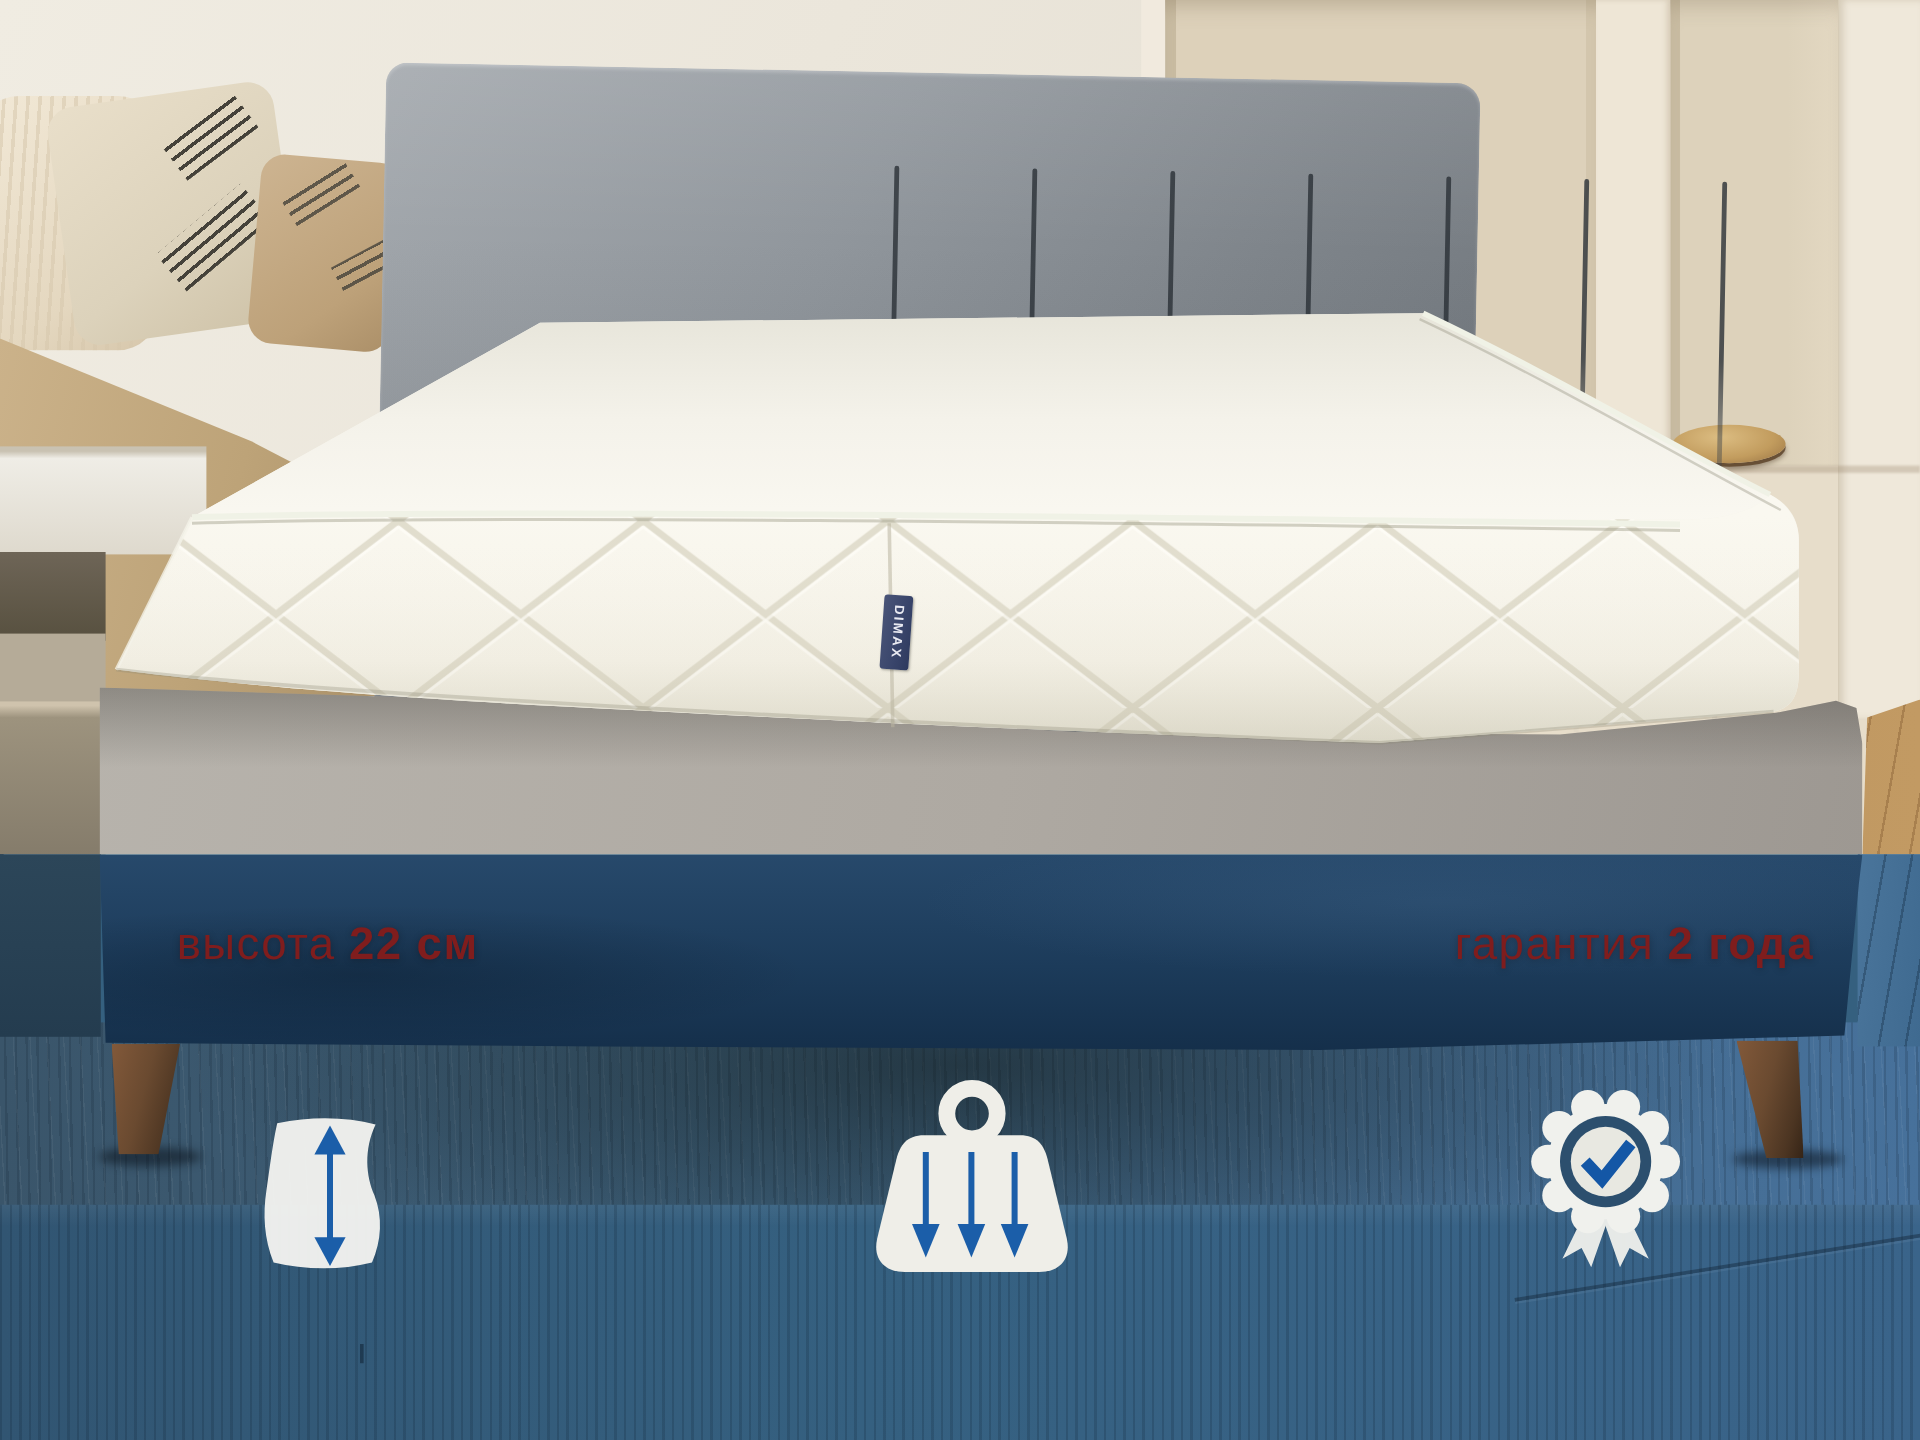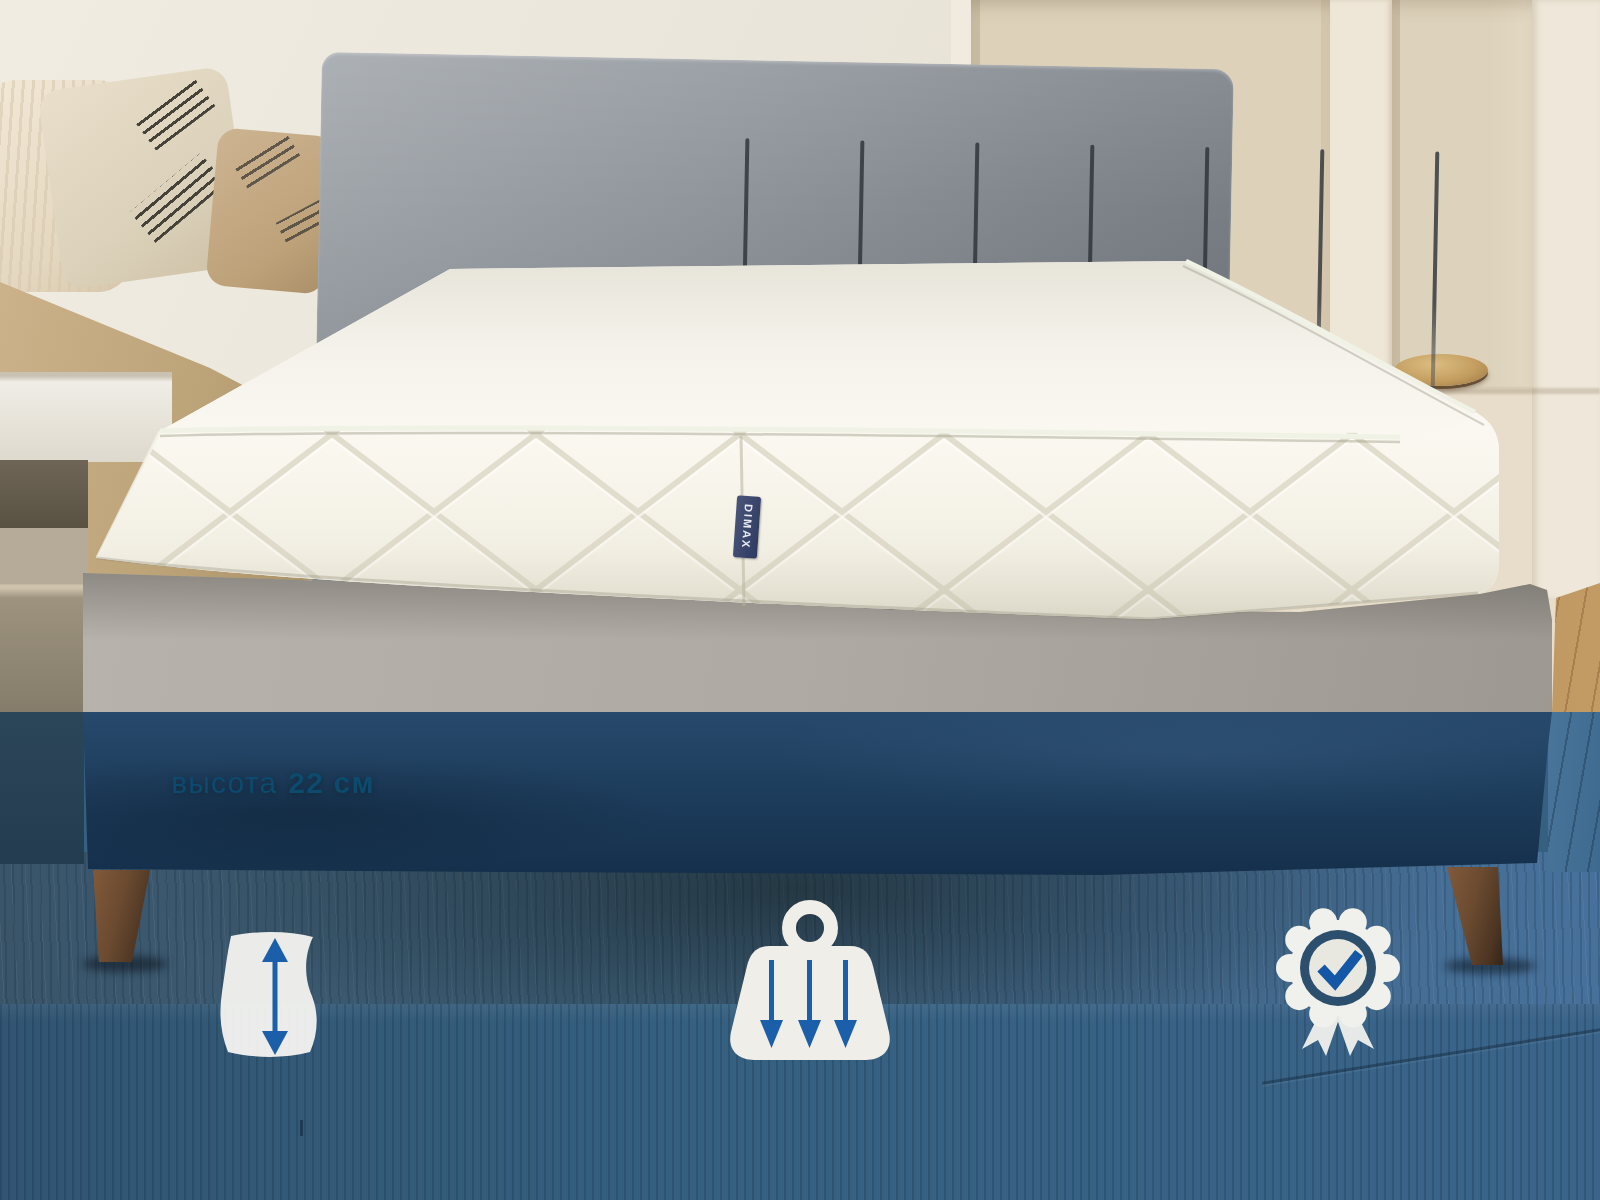--- a/index.html
+++ b/index.html
@@ -134,21 +134,21 @@
   .leg{background:linear-gradient(105deg,#82593a 0%,#6a4a30 45%,#4c3522 80%,#352416 100%);}
   #leg-left{left:93px;top:158px;width:58px;height:92px;
     clip-path:polygon(0 0,57px 0,39px 100%,6px 100%);}
   #leg-right{left:1447px;top:155px;width:56px;height:98px;
     clip-path:polygon(0 0,51px 0,56px 100%,25px 100%);}
   .leg-shadow{height:16px;border-radius:50%;background:rgba(5,12,20,.5);filter:blur(4px);}
   #leg-shadow-left{left:82px;top:244px;width:86px;}
   #leg-shadow-right{left:1444px;top:246px;width:92px;}
 
   
-  .stat{color:#0c4a6e;font-size:30px;letter-spacing:1.2px;white-space:nowrap;
+  .stat{color:#7f1d1d;font-size:38px;letter-spacing:1.2px;white-space:nowrap;
     text-align:left;transform:translateX(-50%);text-shadow:0 1px 6px rgba(0,0,0,.25);}
   .stat b{font-weight:bold;margin-left:11px;}
   #stat-height{left:273px;top:766px;}
   #stat-weight{left:806px;top:745px;line-height:43px;}
   #stat-warranty{left:1362px;top:766px;}
 
   
   #icon-height{left:213px;top:928px;}
   #icon-weight{left:728px;top:898px;}
   #icon-warranty{left:1268px;top:898px;}
@@ -262,20 +262,23 @@
     <div class="abs" id="base-lower"></div>
     <div class="abs leg-shadow" id="leg-shadow-left"></div>
     <div class="abs leg-shadow" id="leg-shadow-right"></div>
     <div class="abs leg" id="leg-left"></div>
     <div class="abs leg" id="leg-right"></div>
   </div>
 
   <div class="abs stat" id="stat-height">
     <span>высота</span><b>22 см</b>
   </div>
+  <div class="abs stat" id="stat-warranty">
+    <span>гарантия</span><b>2 года</b>
+  </div>
 
   <svg class="abs" id="icon-height" width="128" height="138" viewBox="0 0 128 138">
     <path d="M18,8 C48,2 76,3 100,9 C90,30 92,52 99,68 C106,86 105,106 97,124
              C70,131 40,130 15,124 C7,104 6,84 9,64 C12,44 14,26 18,8 Z" fill="#f2f3ef" opacity=".96"></path>
     <g fill="#1b5ea9">
       <rect x="59.5" y="30" width="5" height="76"></rect>
       <polygon points="49,34 75,34 62,10"></polygon>
       <polygon points="49,103 75,103 62,127"></polygon>
     </g>
   </svg>

